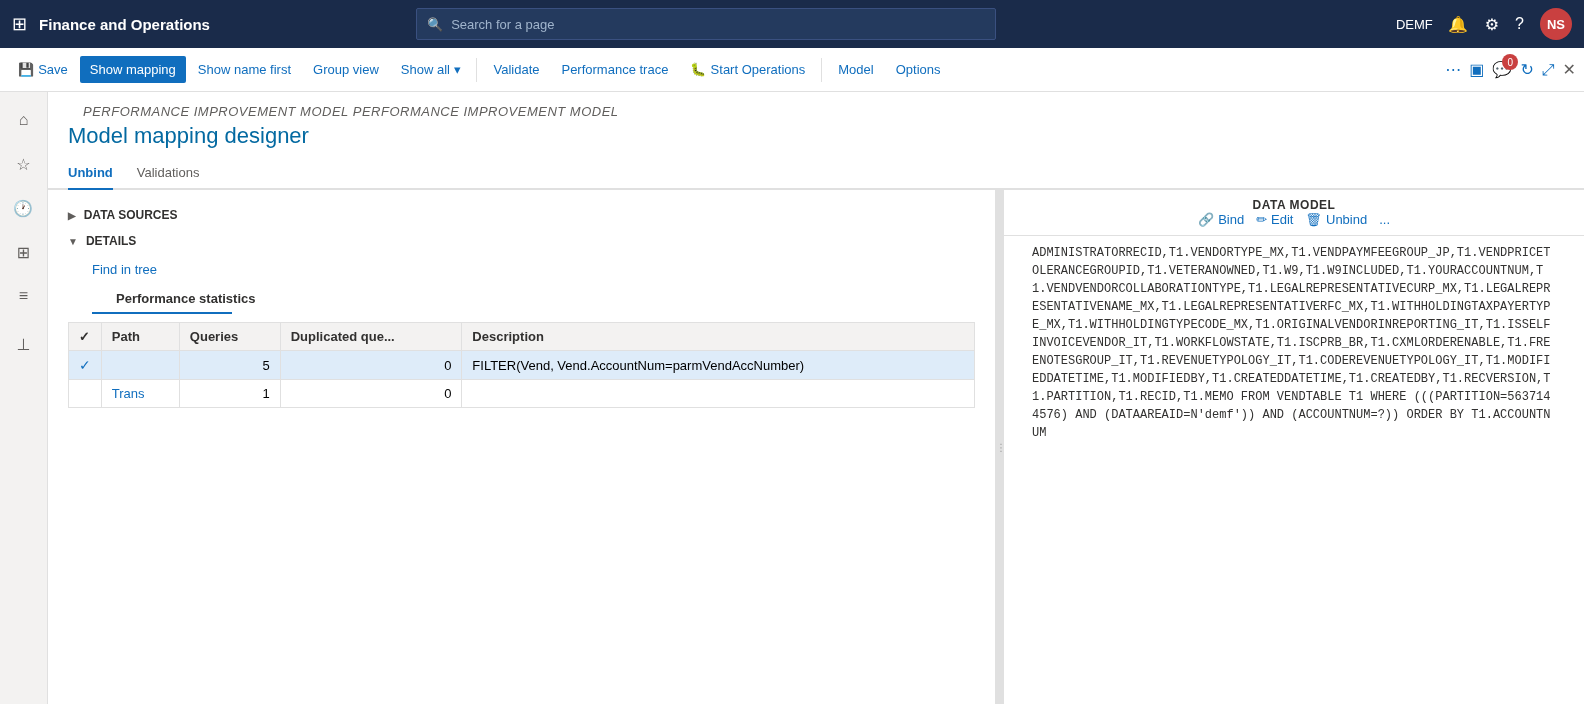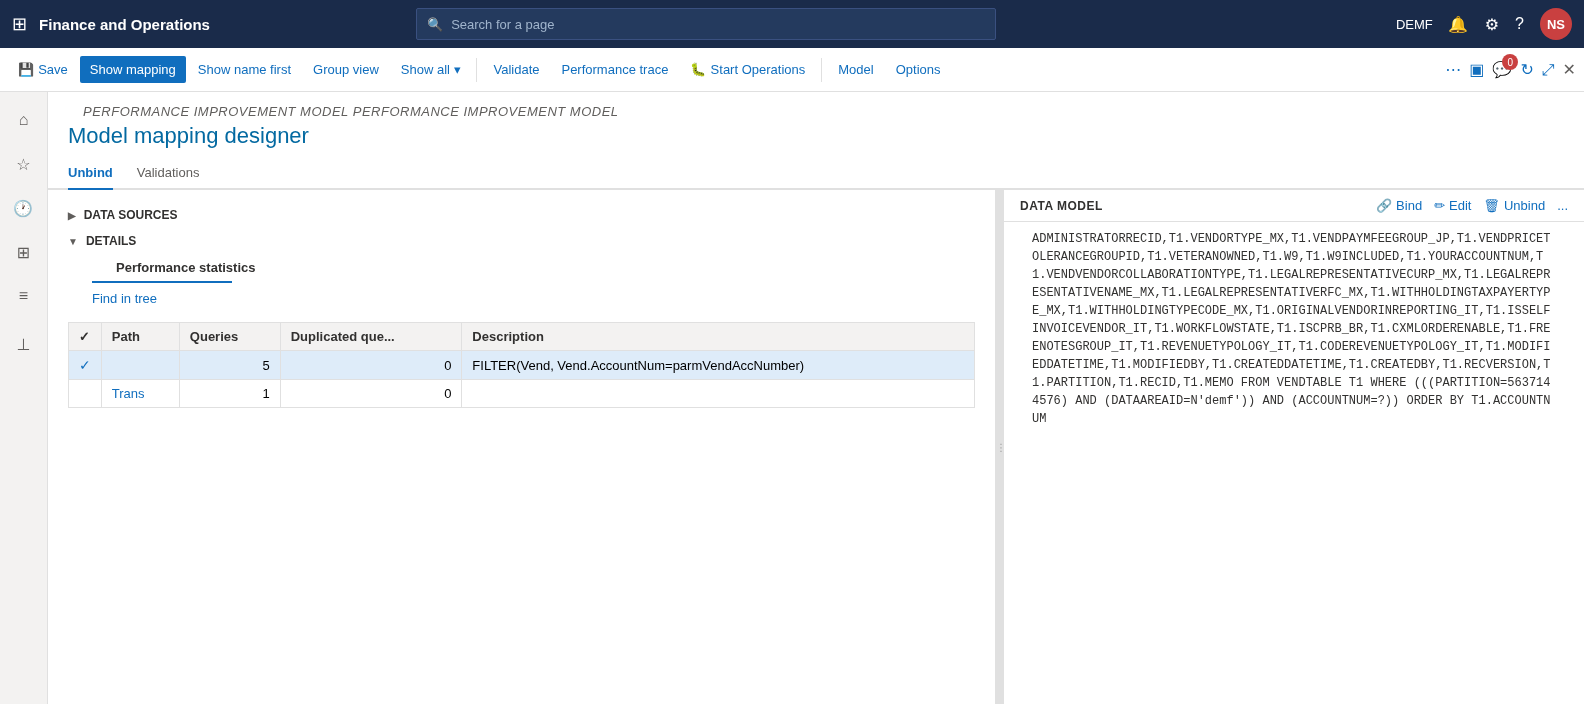--- a/index.html
+++ b/index.html
@@ -212,20 +212,21 @@
       flex-direction: column;
       overflow: hidden;
     }
 
     .right-panel-header {
       display: flex;
       align-items: center;
       justify-content: space-between;
       padding: 8px 16px;
       border-bottom: 1px solid #e0e0e0;
+      flex-direction: column;
     }
     .right-panel-title {
       font-size: 12px;
       font-weight: 600;
       color: #323130;
       letter-spacing: 0.5px;
     }
     .right-panel-actions {
       display: flex;
       gap: 12px;
@@ -374,27 +375,27 @@
         <div class="section-header">
           <span class="arrow">▶</span>
           <span>DATA SOURCES</span>
         </div>
 
         <div class="section-header">
           <span class="arrow">▼</span>
           <span>DETAILS</span>
         </div>
 
+        <div style="padding: 8px 24px;">
+          <a class="find-in-tree">Find in tree</a>
+        </div>
+
         <div style="padding-left: 24px;">
           <div class="subsection-label">Performance statistics</div>
           <div style="border-bottom: 2px solid #106ebe; width: 140px; margin-left: 0;"></div>
-        </div>
-
-        <div style="padding: 8px 24px;">
-          <a class="find-in-tree">Find in tree</a>
         </div>
 
         <table class="perf-table">
           <thead>
             <tr>
               <th class="check-col">✓</th>
               <th>Path</th>
               <th class="num-col">Queries</th>
               <th class="num-col">Duplicated que...</th>
               <th>Description</th>

